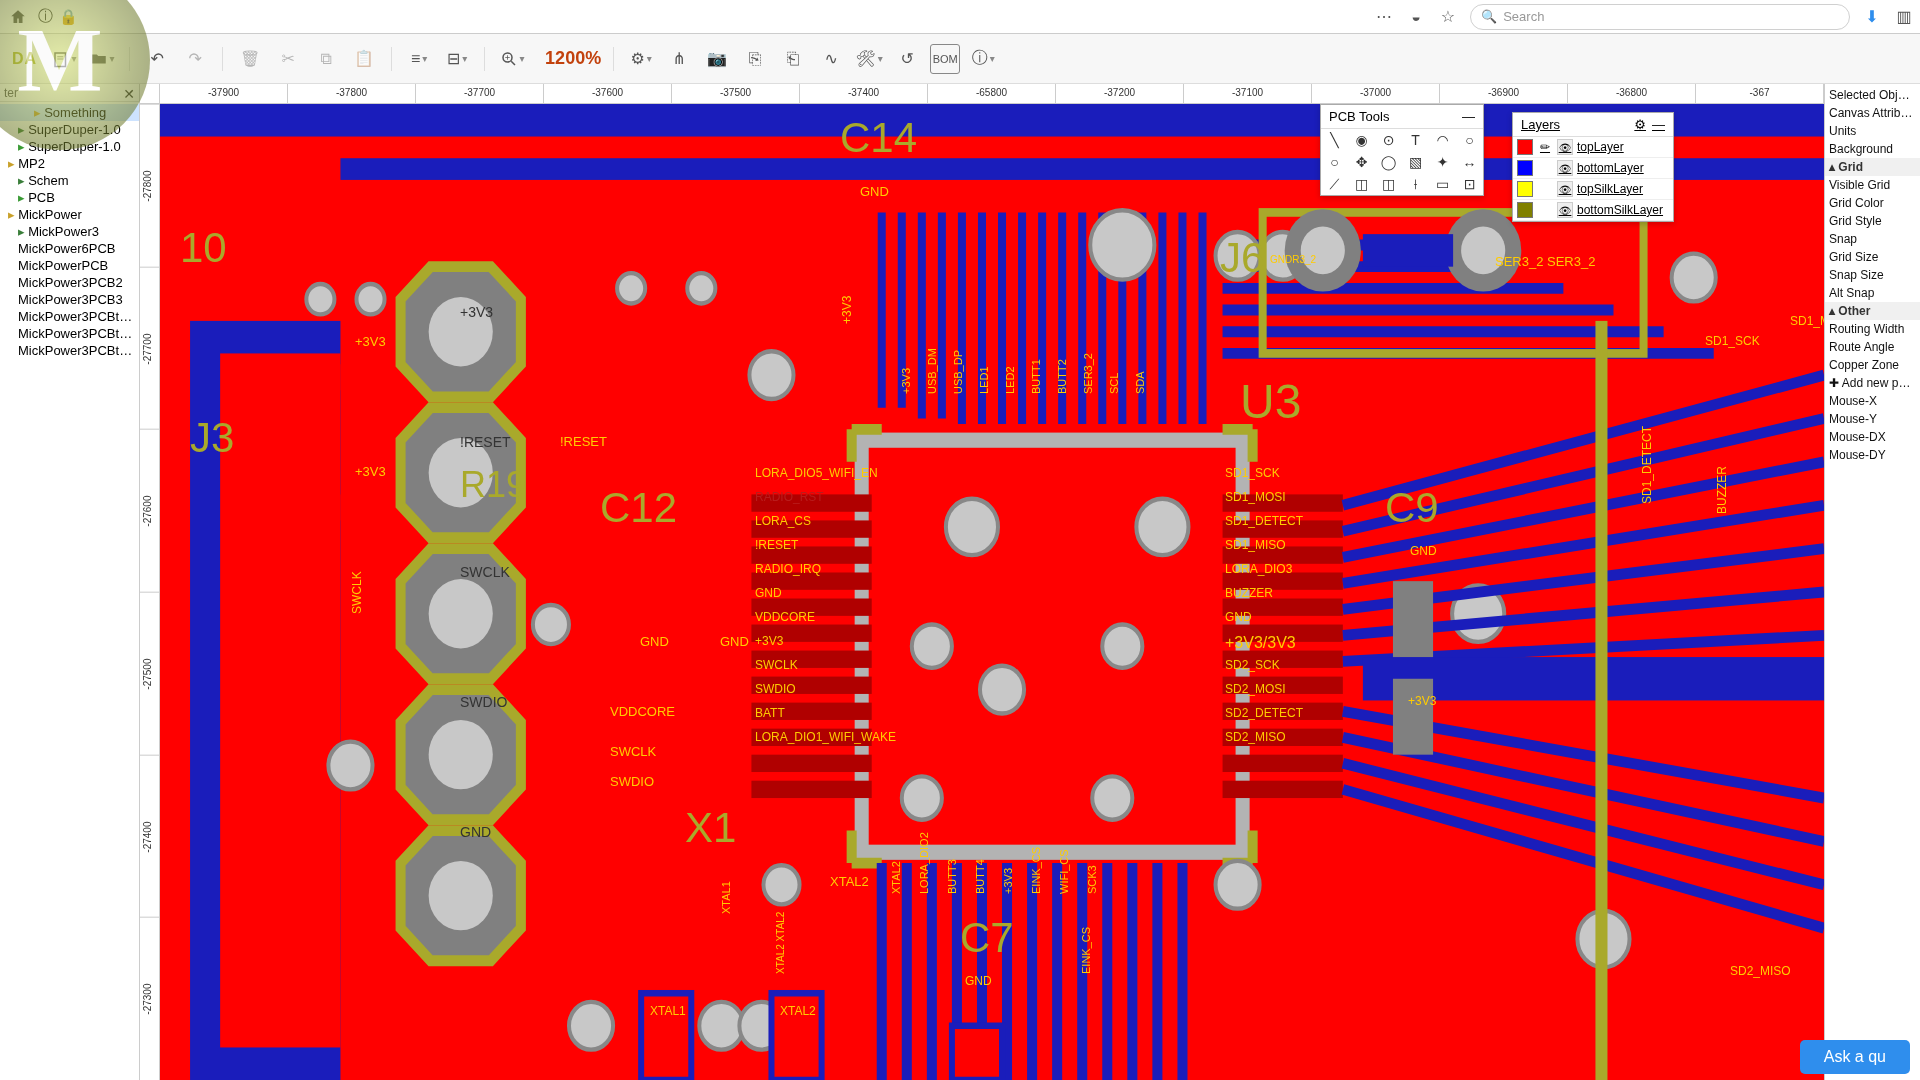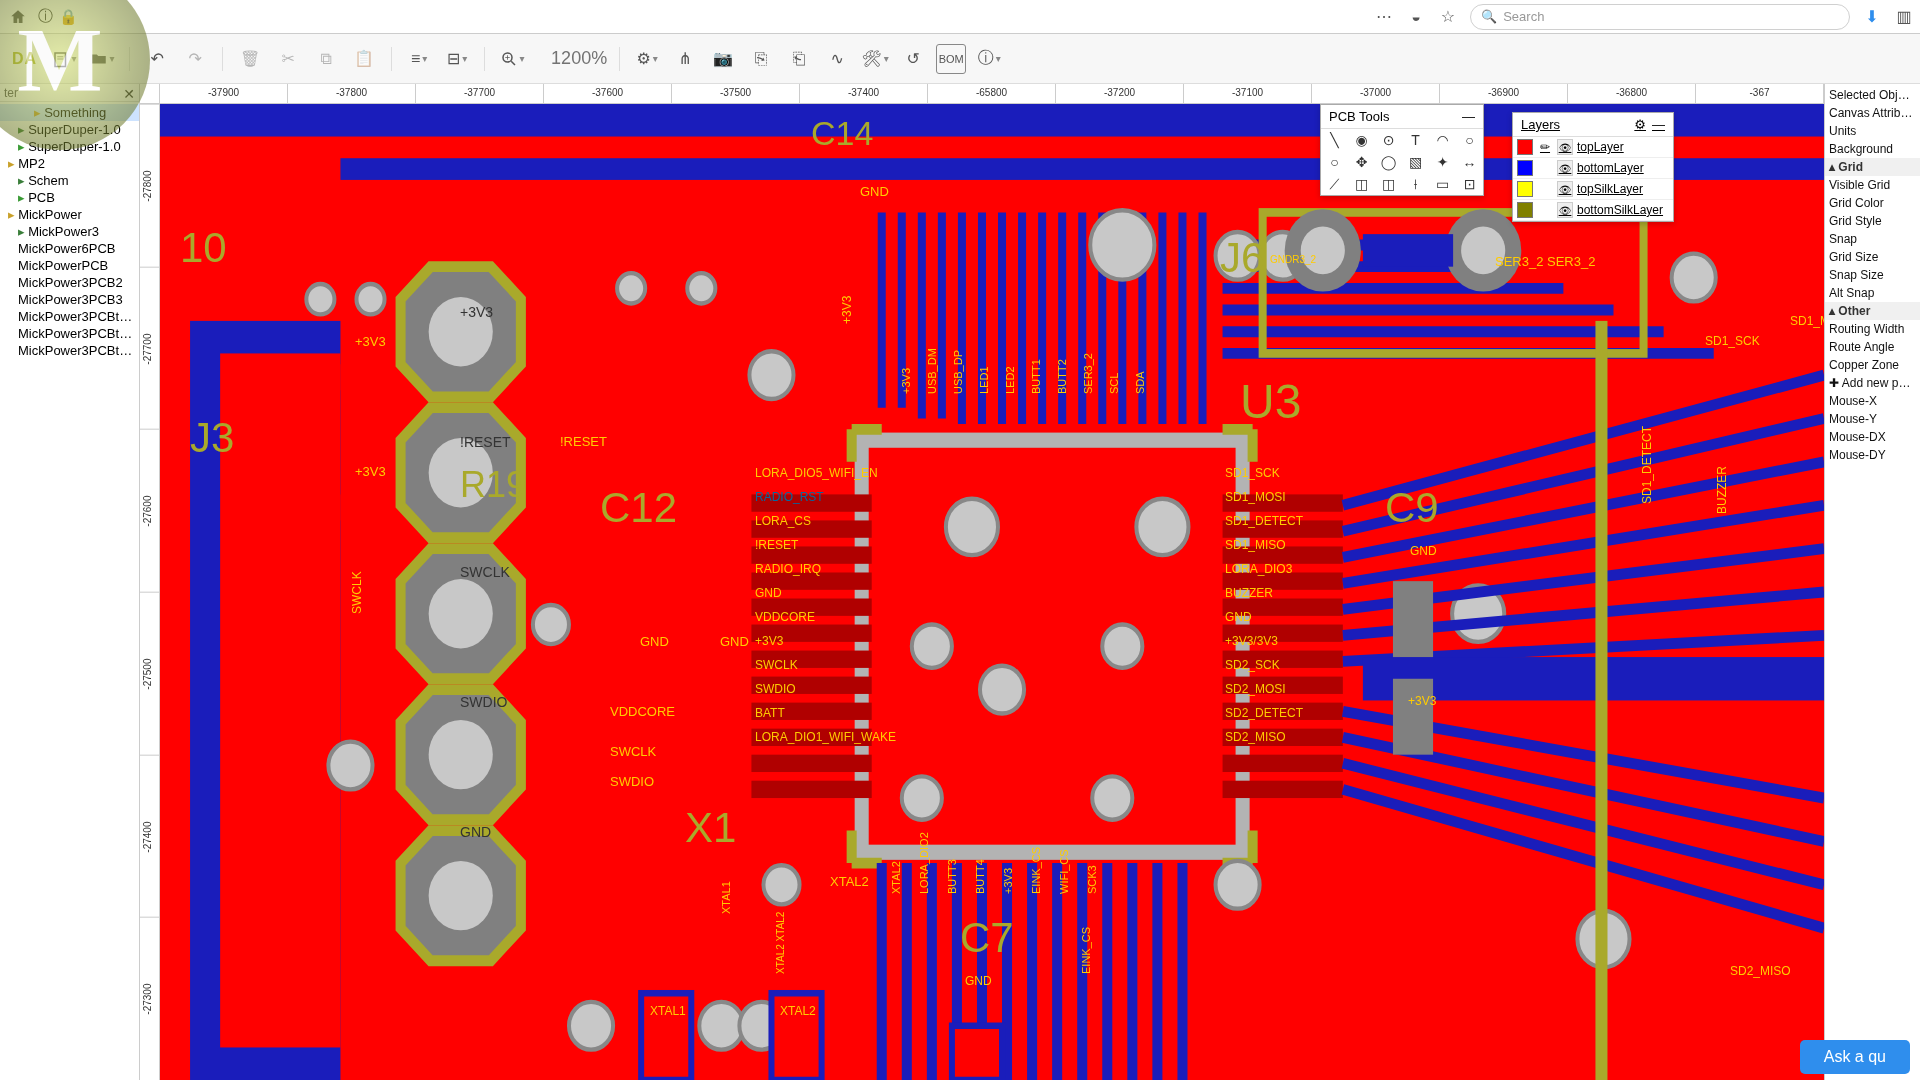--- a/index.html
+++ b/index.html
@@ -14,21 +14,21 @@
 .url-host { color: #333; }
 .url-rest { color: #888; }
 .browser-right { margin-left: auto; display: flex; align-items: center; gap: 12px; }
 .search-box { width: 380px; height: 26px; border: 1px solid #d0d0d0; border-radius: 14px; display: flex; align-items: center; padding: 0 10px; font-size: 13px; color: #999; gap: 6px; }
 .bookmark-star, .reader-icon, .dots-icon, .dl-icon, .menu-icon { color: #555; cursor: pointer; width: 20px; display:flex; align-items:center; justify-content:center;}
 
 
 .toolbar { height: 50px; background: #f7f7f7; display: flex; align-items: center; padding: 0 8px; gap: 8px; border-bottom: 1px solid #ddd; }
 .tb-btn { width: 30px; height: 30px; display: flex; align-items: center; justify-content: center; color: #555; border-radius: 3px; }
 .tb-sep { width: 1px; height: 24px; background: #ddd; margin: 0 4px; }
-.zoom-label { font-size: 18px; color: #737373; margin-left: 16px; }
+.zoom-label { font-size: 18px; color: #c2410c; margin-left: 10px; font-weight: bold; }
 .brand-logo { font-weight: bold; color: #aab024; font-size: 16px; padding: 0 4px; letter-spacing: 1px;}
 .dropdown-caret::after { content: "▾"; font-size: 10px; margin-left: 2px; color: #888; }
 
 
 .layout { display: flex; height: calc(1080px - 84px); }
 .sidebar { width: 140px; background: #fff; border-right: 1px solid #ccc; position: relative; }
 .sidebar-head { height: 18px; border-bottom: 1px solid #ddd; display:flex; align-items:center; padding: 0 4px; font-size: 12px; color:#555;}
 .sidebar-close { position: absolute; right: 4px; top: 2px; font-size: 14px; color: #333; cursor:pointer;}
 .tree { font-size: 13px; padding: 2px 0;}
 .tree-item { padding: 1px 4px 1px 8px; white-space: nowrap; overflow: hidden; text-overflow: ellipsis; cursor:pointer;}
@@ -385,21 +385,21 @@
               <rect x="180" y="360" width="50" height="24"></rect>
             </g>
 
           <rect x="480" y="820" width="50" height="80" fill="#ff0000" stroke="#1a1dbb" stroke-width="6"></rect>
           <rect x="610" y="820" width="50" height="80" fill="#ff0000" stroke="#1a1dbb" stroke-width="6"></rect>
           <rect x="790" y="850" width="50" height="50" fill="#ff0000" stroke="#1a1dbb" stroke-width="6"></rect>
 
         </svg>
 
         <div id="overlay" style="position:absolute;inset:0;pointer-events:none;font-family:monospace;">
-        <span style="position: absolute; left: 651px; top: 10px; color: rgb(169, 169, 43); font-size: 34px; white-space: nowrap;">C14</span>
+        <span style="position: absolute; left: 680px; top: 10px; color: rgb(169, 169, 43); font-size: 42px; white-space: nowrap;">C14</span>
             <span style="position: absolute; left: 20px; top: 120px; color: rgb(169, 169, 43); font-size: 42px; white-space: nowrap;">10</span>
             <span style="position: absolute; left: 30px; top: 310px; color: rgb(169, 169, 43); font-size: 42px; white-space: nowrap;">J3</span>
             <span style="position: absolute; left: 300px; top: 360px; color: rgb(169, 169, 43); font-size: 36px; white-space: nowrap;">R19</span>
             <span style="position: absolute; left: 440px; top: 380px; color: rgb(169, 169, 43); font-size: 42px; white-space: nowrap;">C12</span>
             <span style="position: absolute; left: 1080px; top: 270px; color: rgb(169, 169, 43); font-size: 48px; white-space: nowrap;">U3</span>
             <span style="position: absolute; left: 1225px; top: 380px; color: rgb(169, 169, 43); font-size: 42px; white-space: nowrap;">C9</span>
             <span style="position: absolute; left: 1060px; top: 130px; color: rgb(169, 169, 43); font-size: 42px; white-space: nowrap;">J6</span>
             <span style="position: absolute; left: 525px; top: 700px; color: rgb(169, 169, 43); font-size: 42px; white-space: nowrap;">X1</span>
             <span style="position: absolute; left: 800px; top: 810px; color: rgb(169, 169, 43); font-size: 42px; white-space: nowrap;">C7</span>
             <span style="position: absolute; left: 300px; top: 200px; color: rgb(51, 51, 51); font-size: 14px; white-space: nowrap;">+3V3</span>
@@ -412,39 +412,39 @@
             <span style="position: absolute; left: 190px; top: 510px; color: rgb(255, 204, 0); font-size: 12px; white-space: nowrap; transform: rotate(-90deg); transform-origin: left top;">SWCLK</span>
             <span style="position: absolute; left: 400px; top: 330px; color: rgb(255, 204, 0); font-size: 13px; white-space: nowrap;">!RESET</span>
             <span style="position: absolute; left: 480px; top: 530px; color: rgb(255, 204, 0); font-size: 13px; white-space: nowrap;">GND</span>
             <span style="position: absolute; left: 560px; top: 530px; color: rgb(255, 204, 0); font-size: 13px; white-space: nowrap;">GND</span>
             <span style="position: absolute; left: 450px; top: 600px; color: rgb(255, 204, 0); font-size: 13px; white-space: nowrap;">VDDCORE</span>
             <span style="position: absolute; left: 450px; top: 640px; color: rgb(255, 204, 0); font-size: 13px; white-space: nowrap;">SWCLK</span>
             <span style="position: absolute; left: 450px; top: 670px; color: rgb(255, 204, 0); font-size: 13px; white-space: nowrap;">SWDIO</span>
             <span style="position: absolute; left: 700px; top: 80px; color: rgb(255, 204, 0); font-size: 13px; white-space: nowrap;">GND</span>
             <span style="position: absolute; left: 680px; top: 220px; color: rgb(255, 204, 0); font-size: 12px; white-space: nowrap; transform: rotate(-90deg); transform-origin: left top;">+3V3</span>
             <span style="position: absolute; left: 595px; top: 362px; color: rgb(255, 204, 0); font-size: 12px; white-space: nowrap;">LORA_DIO5_WIFI_EN</span>
-            <span style="position: absolute; left: 595px; top: 386px; color: #0369a1; font-size: 12px; white-space: nowrap;">RADIO_RST</span>
+            <span style="position: absolute; left: 595px; top: 386px; color: #b91c1c; font-size: 12px; white-space: nowrap;">RADIO_RST</span>
             <span style="position: absolute; left: 595px; top: 410px; color: rgb(255, 204, 0); font-size: 12px; white-space: nowrap;">LORA_CS</span>
             <span style="position: absolute; left: 595px; top: 434px; color: rgb(255, 204, 0); font-size: 12px; white-space: nowrap;">!RESET</span>
             <span style="position: absolute; left: 595px; top: 458px; color: rgb(255, 204, 0); font-size: 12px; white-space: nowrap;">RADIO_IRQ</span>
             <span style="position: absolute; left: 595px; top: 482px; color: rgb(255, 204, 0); font-size: 12px; white-space: nowrap;">GND</span>
             <span style="position: absolute; left: 595px; top: 506px; color: rgb(255, 204, 0); font-size: 12px; white-space: nowrap;">VDDCORE</span>
             <span style="position: absolute; left: 595px; top: 530px; color: rgb(255, 204, 0); font-size: 12px; white-space: nowrap;">+3V3</span>
             <span style="position: absolute; left: 595px; top: 554px; color: rgb(255, 204, 0); font-size: 12px; white-space: nowrap;">SWCLK</span>
             <span style="position: absolute; left: 595px; top: 578px; color: rgb(255, 204, 0); font-size: 12px; white-space: nowrap;">SWDIO</span>
             <span style="position: absolute; left: 595px; top: 602px; color: rgb(255, 204, 0); font-size: 12px; white-space: nowrap;">BATT</span>
             <span style="position: absolute; left: 595px; top: 626px; color: rgb(255, 204, 0); font-size: 12px; white-space: nowrap;">LORA_DIO1_WIFI_WAKE</span>
             <span style="position: absolute; left: 1065px; top: 362px; color: rgb(255, 204, 0); font-size: 12px; white-space: nowrap;">SD1_SCK</span>
             <span style="position: absolute; left: 1065px; top: 386px; color: rgb(255, 204, 0); font-size: 12px; white-space: nowrap;">SD1_MOSI</span>
             <span style="position: absolute; left: 1065px; top: 410px; color: rgb(255, 204, 0); font-size: 12px; white-space: nowrap;">SD1_DETECT</span>
             <span style="position: absolute; left: 1065px; top: 434px; color: rgb(255, 204, 0); font-size: 12px; white-space: nowrap;">SD1_MISO</span>
             <span style="position: absolute; left: 1065px; top: 458px; color: rgb(255, 204, 0); font-size: 12px; white-space: nowrap;">LORA_DIO3</span>
             <span style="position: absolute; left: 1065px; top: 482px; color: rgb(255, 204, 0); font-size: 12px; white-space: nowrap;">BUZZER</span>
             <span style="position: absolute; left: 1065px; top: 506px; color: rgb(255, 204, 0); font-size: 12px; white-space: nowrap;">GND</span>
-            <span style="position: absolute; left: 1065px; top: 530px; color: rgb(255, 204, 0); font-size: 12px; white-space: nowrap;">+3V3/3V3</span>
+            <span style="position: absolute; left: 1065px; top: 530px; color: rgb(255, 204, 0); font-size: 16px; white-space: nowrap;">+3V3/3V3</span>
             <span style="position: absolute; left: 1065px; top: 554px; color: rgb(255, 204, 0); font-size: 12px; white-space: nowrap;">SD2_SCK</span>
             <span style="position: absolute; left: 1065px; top: 578px; color: rgb(255, 204, 0); font-size: 12px; white-space: nowrap;">SD2_MOSI</span>
             <span style="position: absolute; left: 1065px; top: 602px; color: rgb(255, 204, 0); font-size: 12px; white-space: nowrap;">SD2_DETECT</span>
             <span style="position: absolute; left: 1065px; top: 626px; color: rgb(255, 204, 0); font-size: 12px; white-space: nowrap;">SD2_MISO</span>
             <span style="position: absolute; left: 1110px; top: 150px; color: rgb(255, 204, 0); font-size: 10px; white-space: nowrap;">GNDR3_2</span>
             <span style="position: absolute; left: 1335px; top: 150px; color: rgb(255, 204, 0); font-size: 13px; white-space: nowrap;">SER3_2 SER3_2</span>
             <span style="position: absolute; left: 1250px; top: 440px; color: rgb(255, 204, 0); font-size: 12px; white-space: nowrap;">GND</span>
             <span style="position: absolute; left: 1248px; top: 590px; color: rgb(255, 204, 0); font-size: 12px; white-space: nowrap;">+3V3</span>
             <span style="position: absolute; left: 670px; top: 770px; color: rgb(255, 204, 0); font-size: 13px; white-space: nowrap;">XTAL2</span>
             <span style="position: absolute; left: 490px; top: 900px; color: rgb(255, 204, 0); font-size: 12px; white-space: nowrap;">XTAL1</span>

